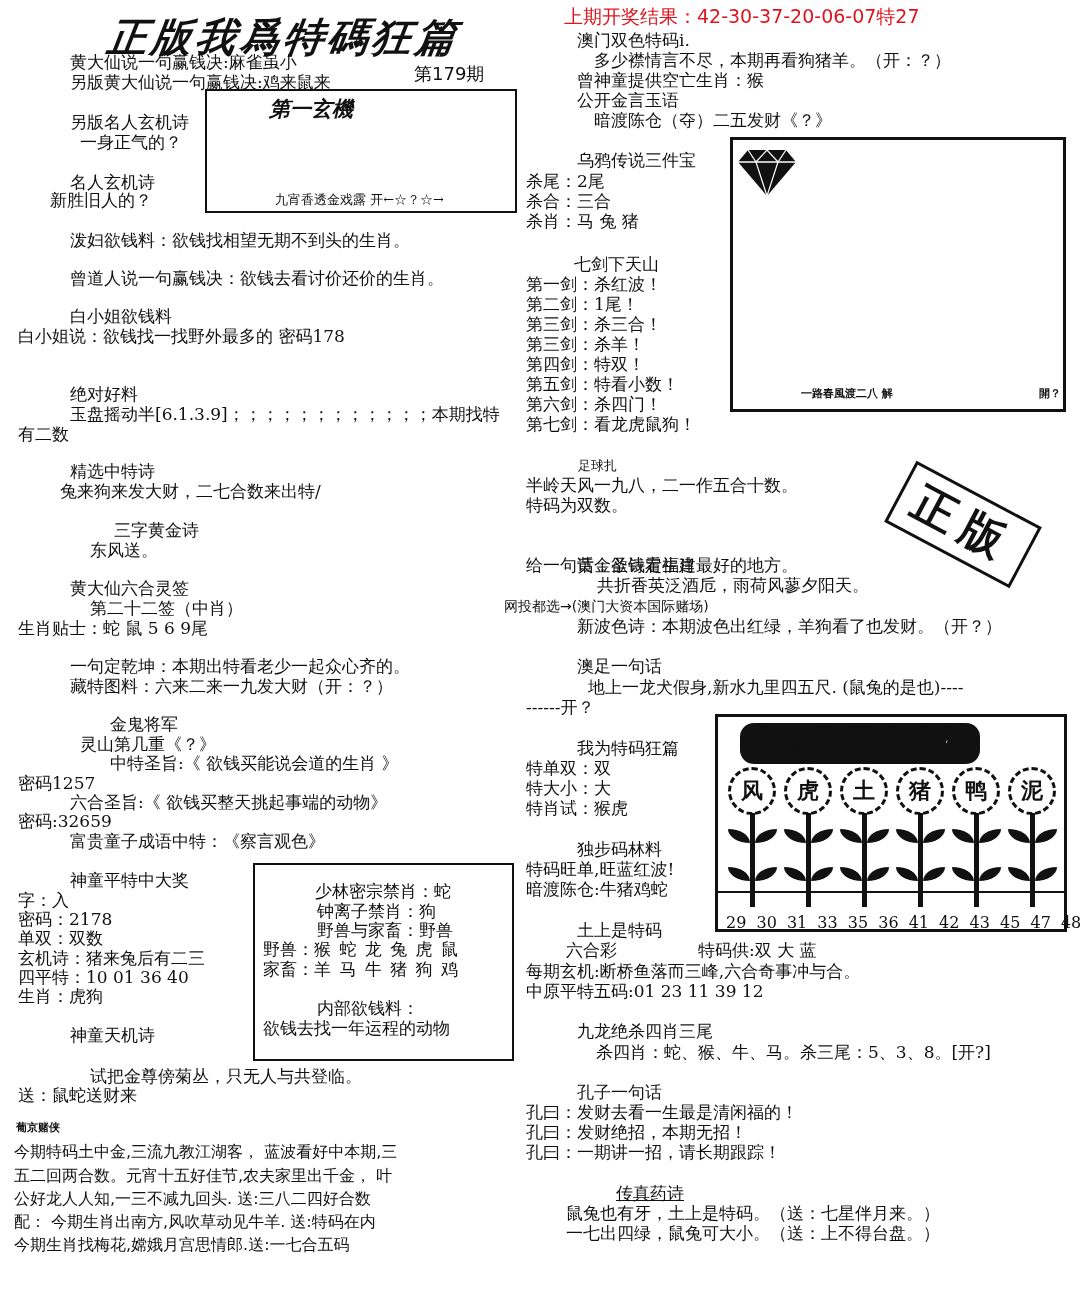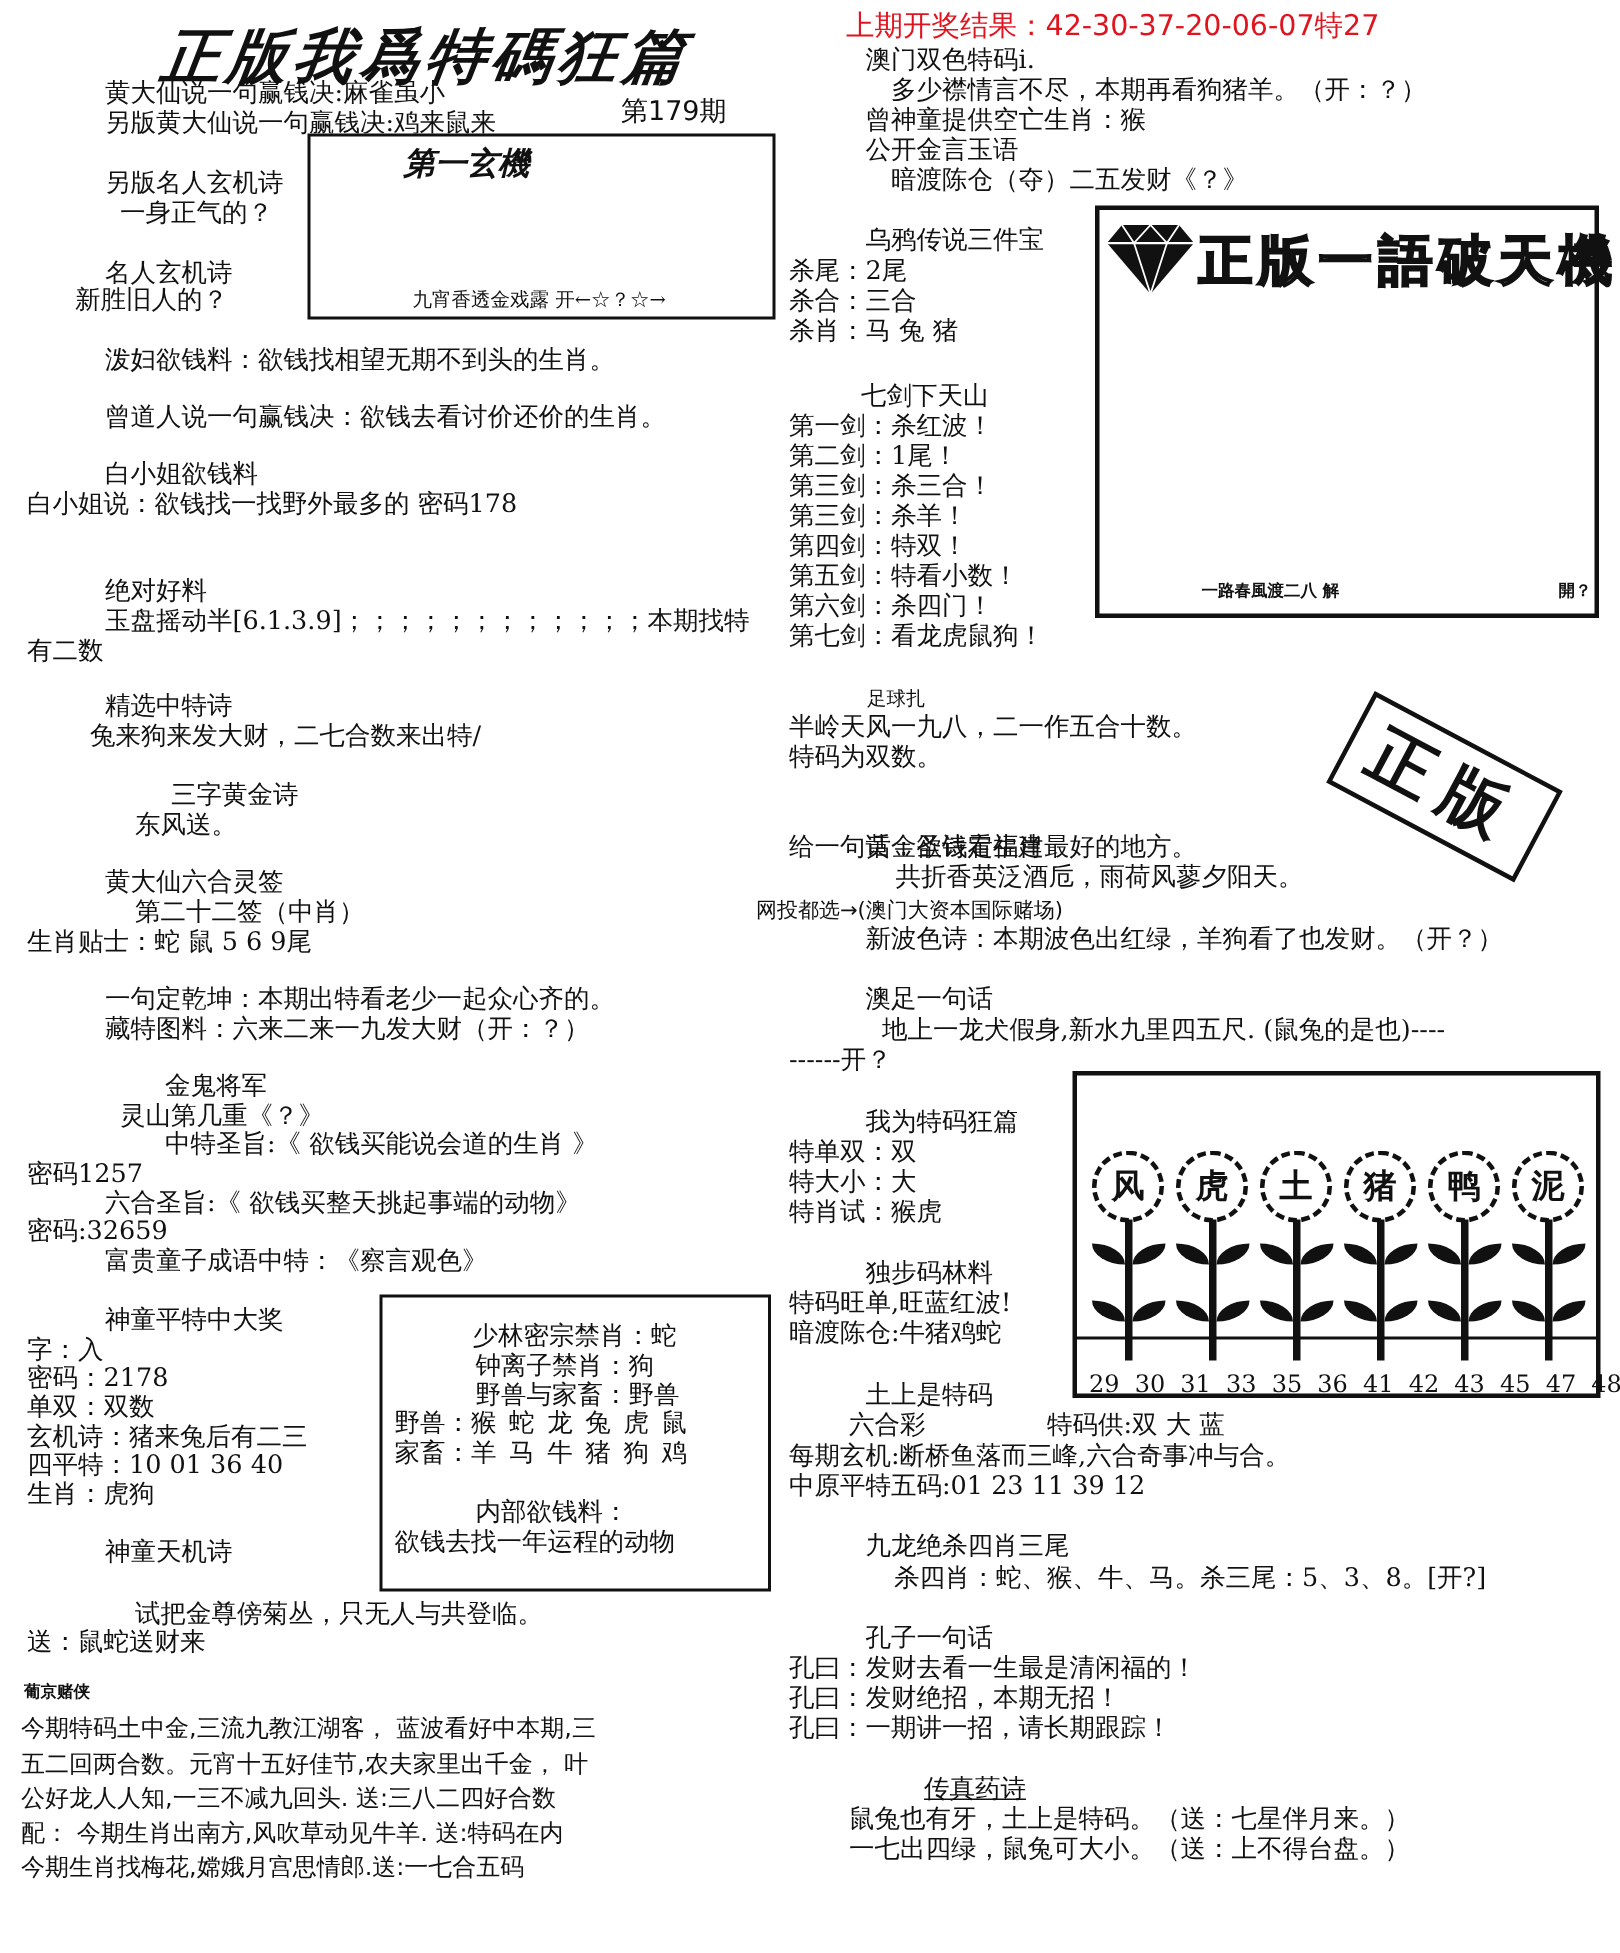--- a/index.html
+++ b/index.html
@@ -135,21 +135,20 @@
 <div class="abs t" style="left:526px; top:191px;">杀合：三合</div>
 <div class="abs t" style="left:526px; top:211px;">杀肖：马 兔 猪</div>
 
 <div class="box box-thick" style="left:730px; top:137px; width:336px; height:275px;">
   <svg class="diamond" style="left:5px; top:10px;" width="58" height="46" viewBox="0 0 58 46">
     <polygon points="10,0 48,0 58,12 29,46 0,12" fill="#111"></polygon>
     <polyline points="0,12 58,12" stroke="#fff" stroke-width="1.5" fill="none"></polyline>
     <polyline points="18,12 29,46 40,12" stroke="#fff" stroke-width="1.2" fill="none"></polyline>
     <polyline points="10,0 18,12 29,0 40,12 48,0" stroke="#fff" stroke-width="1.2" fill="none"></polyline>
   </svg>
-  <div class="abs outline-title" style="left:66px; top:10px;">正版一語破天機</div>
   <div class="abs" style="left:68px; top:246px; font-size:11px; font-weight:bold;">一路春風渡二八 解</div>
   <div class="abs" style="left:306px; top:246px; font-size:11px; font-weight:bold;">開？</div>
 </div>
 
 <div class="abs t" style="left:574px; top:254px;">七剑下天山</div>
 <div class="abs t" style="left:526px; top:274px;">第一剑：杀红波！</div>
 <div class="abs t" style="left:526px; top:294px;">第二剑：1尾！</div>
 <div class="abs t" style="left:526px; top:314px;">第三剑：杀三合！</div>
 <div class="abs t" style="left:526px; top:334px;">第三剑：杀羊！</div>
 <div class="abs t" style="left:526px; top:354px;">第四剑：特双！</div>
@@ -176,20 +175,21 @@
 <div class="abs t" style="left:577px; top:738px;">我为特码狂篇</div>
 <div class="abs t" style="left:526px; top:758px;">特单双：双</div>
 <div class="abs t" style="left:526px; top:778px;">特大小：大</div>
 <div class="abs t" style="left:526px; top:798px;">特肖试：猴虎</div>
 
 <div class="abs t" style="left:577px; top:839px;">独步码林料</div>
 <div class="abs t" style="left:526px; top:859px;">特码旺单,旺蓝红波!</div>
 <div class="abs t" style="left:526px; top:879px;">暗渡陈仓:牛猪鸡蛇</div>
 
 <div class="box box-thick" style="left:715px; top:714px; width:352px; height:218px;">
+  <div class="abs banner-title" style="left:22px; top:6px;">東方葵花六肖料</div>
 
   <div class="flower" style="left:10px; top:50px;">
     <div class="head">风</div>
     <div class="stem"></div>
     <div class="leaf" style="left:0; top:62px;"></div>
       <div class="leaf" style="left:27px; top:62px; transform:scaleX(-1);"></div>
     <div class="leaf" style="left:0; top:100px;"></div>
       <div class="leaf" style="left:27px; top:100px; transform:scaleX(-1);"></div>
   </div>
   <div class="flower" style="left:66px; top:50px;">

